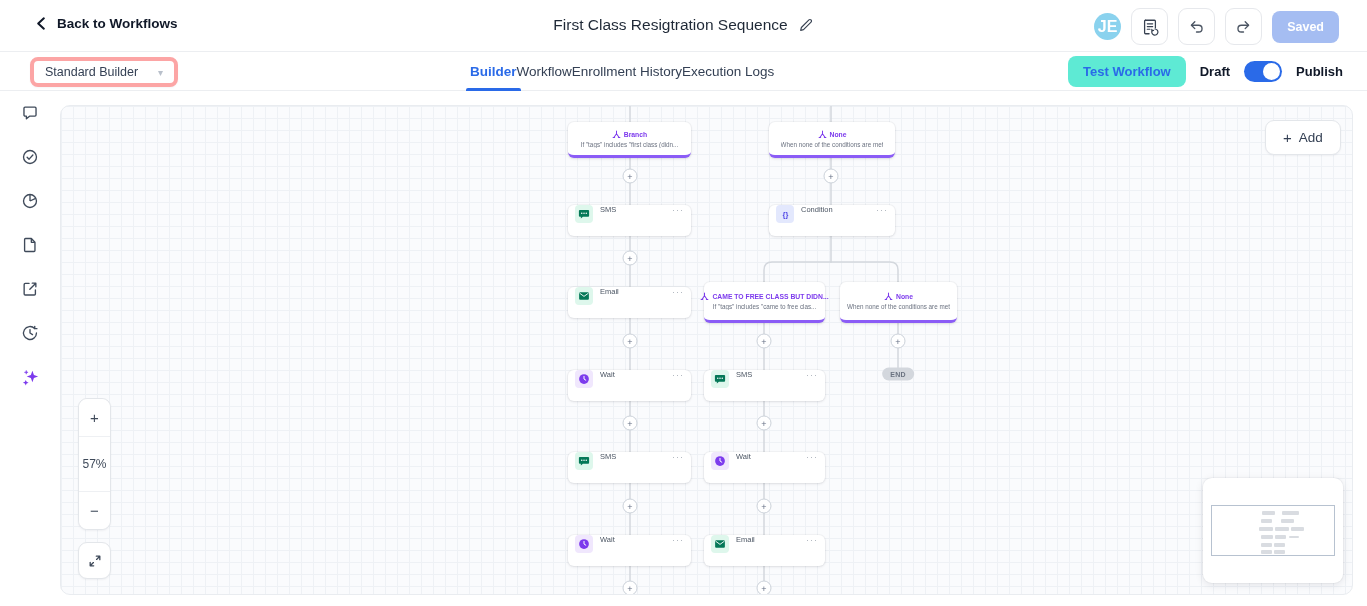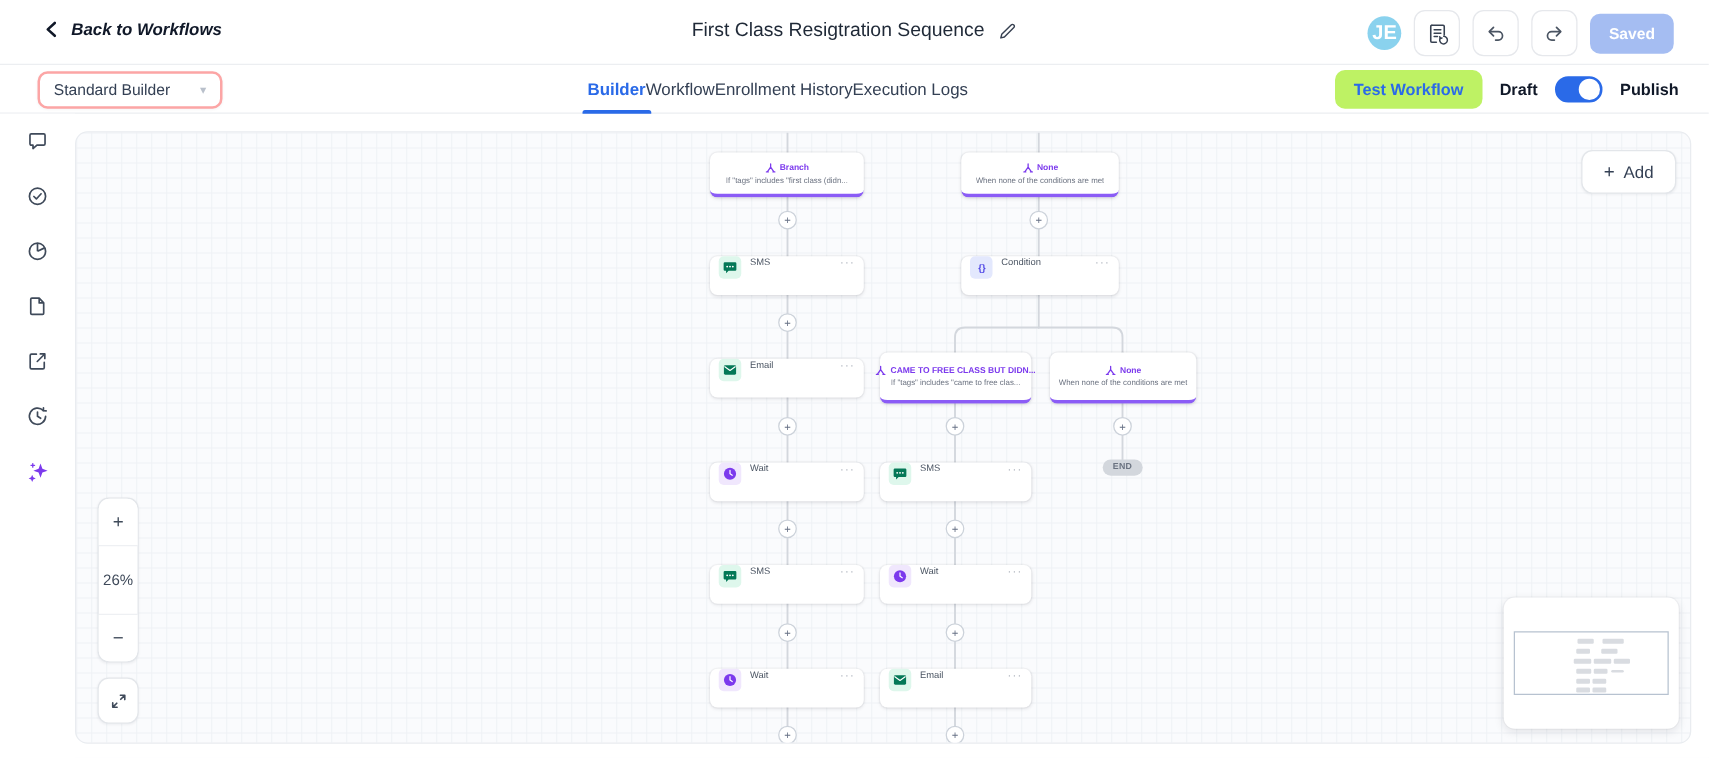--- a/index.html
+++ b/index.html
@@ -3,48 +3,48 @@
 <meta charset="utf-8">
 <style>
   * { margin:0; padding:0; box-sizing:border-box; }
   html,body { width:1367px; height:606px; overflow:hidden; background:#fff;
     font-family:"Liberation Sans", sans-serif; }
 
   
   .header { position:absolute; left:0; top:0; width:1367px; height:52px; background:#fff;
     border-bottom:1px solid #eceef1; }
   .back-link { position:absolute; left:34px; top:16px; display:flex; align-items:center; gap:8px;
-    font-size:13.5px; font-weight:bold; color:#101828; cursor:pointer;font-style:italic; }
+    font-size:13.5px; font-weight:bold; color:#101828; cursor:pointer; }
   .page-title-wrap { position:absolute; left:0; right:0; top:16px; display:flex; justify-content:center;
     align-items:center; gap:10px; }
   .page-title { font-size:15.5px; color:#1f2937; }
   .hdr-right { position:absolute; right:28px; top:8px; display:flex; align-items:center; gap:10px; }
   .avatar { width:27px; height:27px; border-radius:50%; background:#8ad2ee; color:#fff;
     font-size:16px; font-weight:bold; display:flex; align-items:center; justify-content:center; }
   .icon-btn { width:37px; height:37px; border:1px solid #e6e8ec; border-radius:9px; background:#fff;
     display:flex; align-items:center; justify-content:center; cursor:pointer; }
   .saved-btn { height:32px; padding:0 15px; border:none; border-radius:8px; background:#a5bdf2;
     color:#fff; font-size:12.5px; font-weight:bold; font-family:inherit; }
 
   
   .toolbar { position:absolute; left:0; top:52px; width:1367px; height:39px; background:#fff;
     border-bottom:1px solid #eceef1; }
   .builder-select { position:absolute; left:30px; top:5px; width:148px; height:30px;
-    border:2px solid #fca5a5; border-radius:8px; background:#fff; display:flex; align-items:center;
+    border:4px solid #fca5a5; border-radius:8px; background:#fff; display:flex; align-items:center;
     justify-content:space-between; padding:0 11px; font-size:12.5px; color:#344054; cursor:pointer;
     box-shadow:0 1px 2px rgba(16,24,40,.04); }
   .caret { color:#b9c0cb; font-size:10px; }
   .tabs { position:absolute; left:470px; top:0; height:39px; display:flex; }
   .tab { height:39px; display:flex; align-items:center; font-size:13.5px; color:#344054;
     cursor:pointer; position:relative; }
   .tab.active { color:#2a6ae8; font-weight:bold; }
   .tab.active::after { content:""; position:absolute; left:-4px; right:-4px; bottom:0; height:3px;
     background:#2a6ae8; border-radius:2px 2px 0 0; }
   .tb-right { position:absolute; right:24px; top:4px; display:flex; align-items:center; gap:14px; }
-  .test-wf-btn { height:31px; padding:0 15px; border:none; border-radius:8px; background:#bef264;
+  .test-wf-btn { height:31px; padding:0 15px; border:none; border-radius:8px; background:#5eead4;
     color:#2a6ae8; font-size:13px; font-weight:bold; font-family:inherit; }
   .draft-label,.publish-label { font-size:13px; font-weight:bold; color:#101828; }
   .toggle { width:38px; height:21px; border-radius:11px; background:#2a6ae8; position:relative;
     cursor:pointer; }
   .toggle .knob { position:absolute; right:2px; top:2px; width:17px; height:17px; border-radius:50%;
     background:#fff; }
 
   
   .rail { position:absolute; left:0; top:91px; width:60px; height:515px; background:#fff; }
   .rail-item { width:60px; height:44px; display:flex; align-items:center; justify-content:center;
@@ -386,21 +386,21 @@
   <div class="plus-dot" style="left:569px; top:482px;"></div>
   <div class="plus-dot" style="left:703px; top:482px;"></div>
 
   <div class="add-btn">
     <span class="add-plus">+</span>
     <span>Add</span>
   </div>
 
   <div class="zoom-ctrl">
     <button class="zoom-btn">+</button>
-    <div class="zoom-pct">26%</div>
+    <div class="zoom-pct">57%</div>
     <button class="zoom-btn">−</button>
   </div>
   <div class="fs-btn">
     <svg width="14" height="14" viewBox="0 0 16 16">
         <path d="M9.5 2.5 h4 v4 M13.2 2.8 L9.8 6.2 M6.5 13.5 h-4 v-4 M2.8 13.2 L6.2 9.8" fill="none" stroke="#3f4a5a" stroke-width="1.5" stroke-linecap="round" stroke-linejoin="round"></path>
       </svg>
   </div>
 
   <div class="minimap">
     <div class="mm-viewport">

